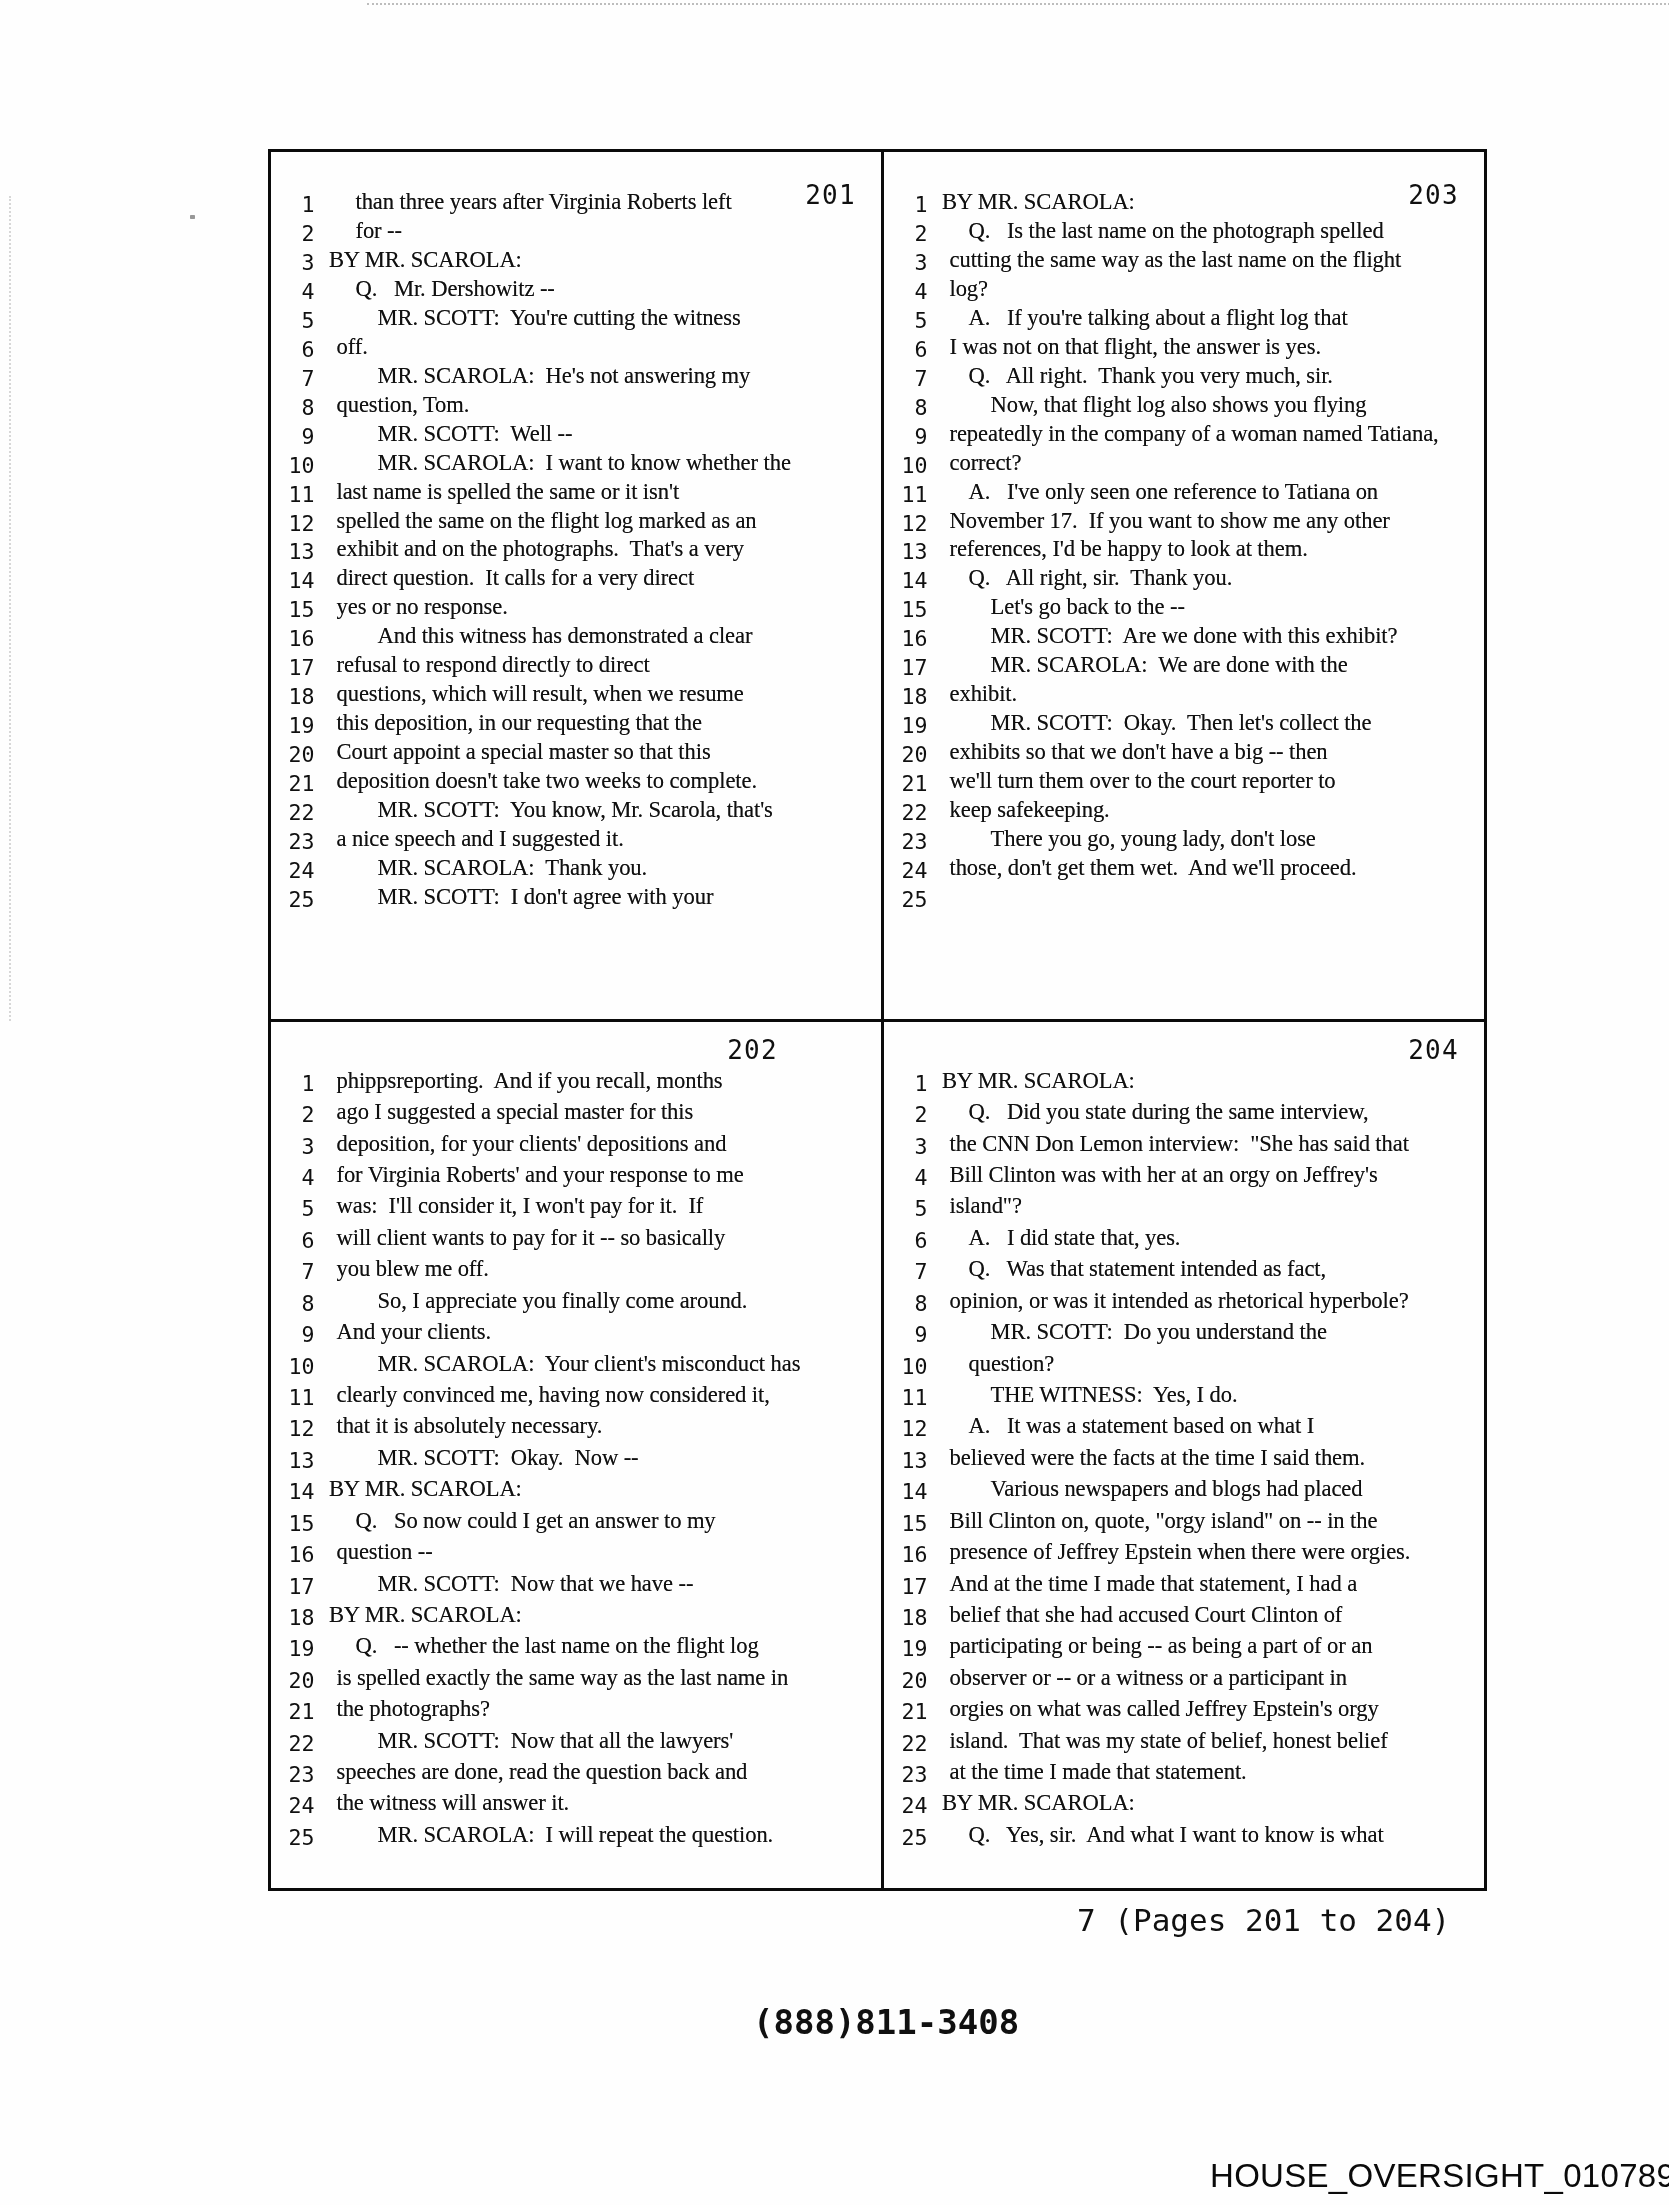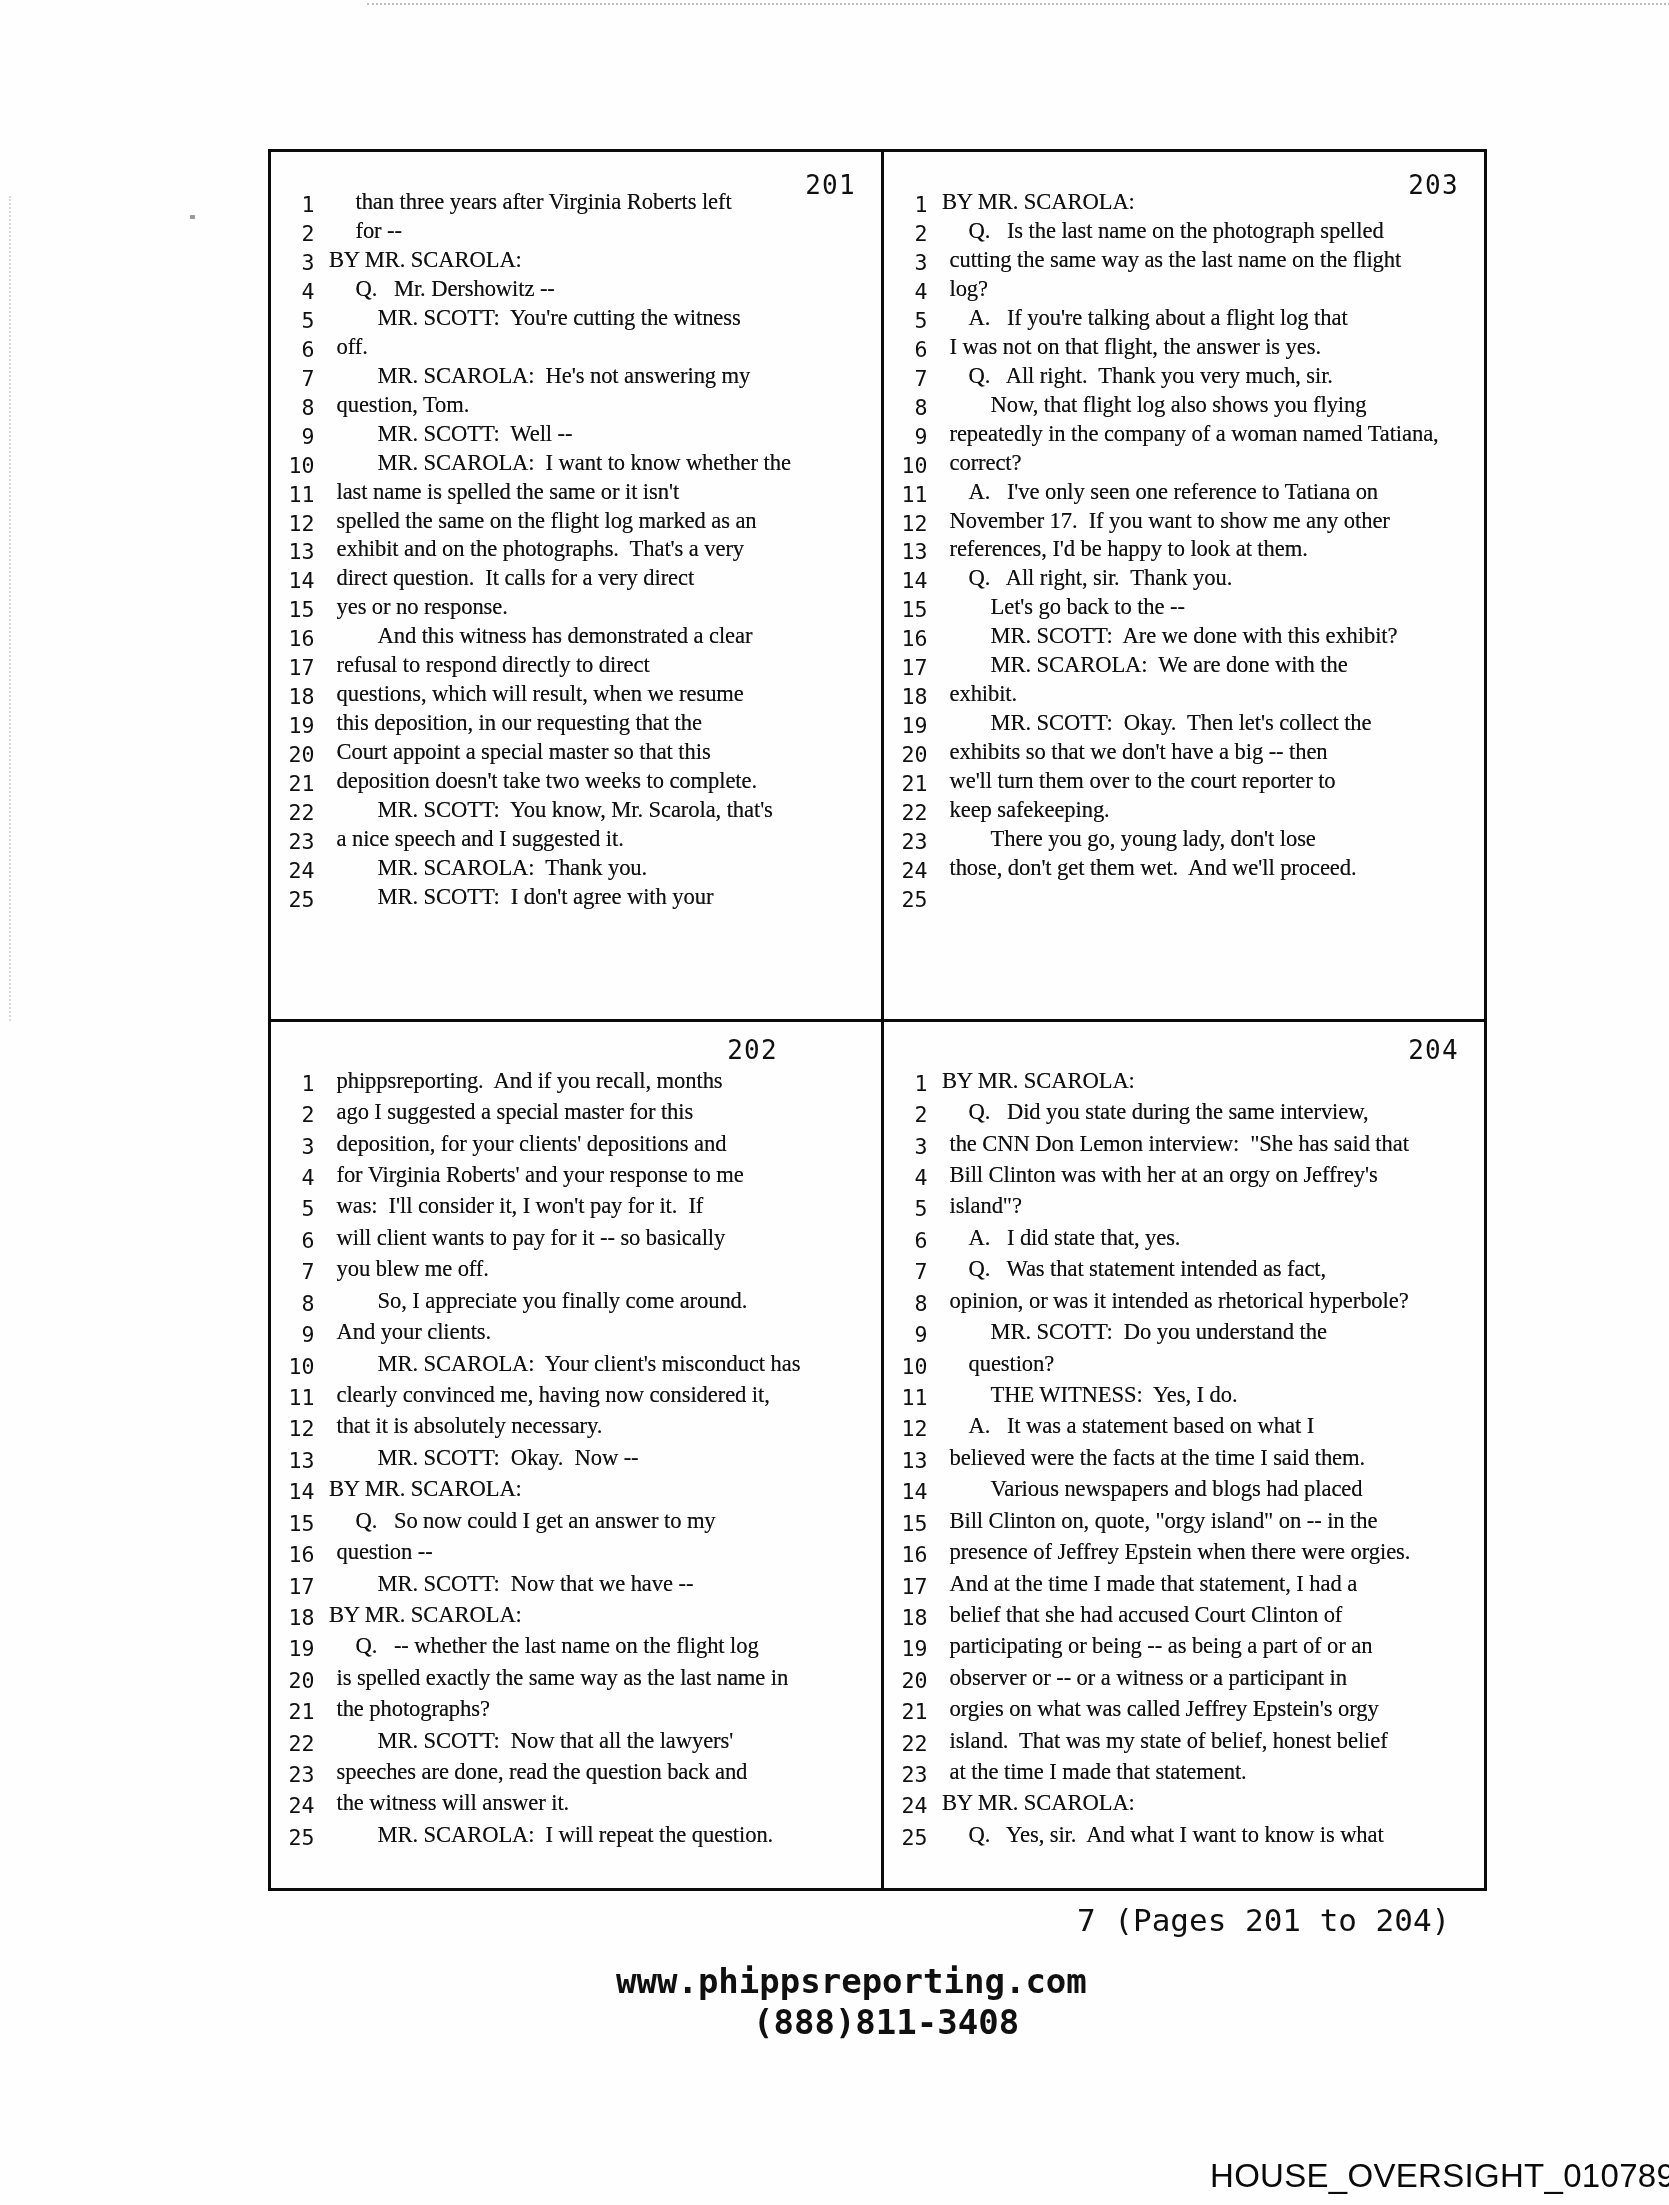--- a/index.html
+++ b/index.html
@@ -17,21 +17,21 @@
   .hdiv{position:absolute;left:0;right:0;top:867px;height:2.6px;background:#0b0b0b;}
   .quad{position:absolute;}
   #q1{left:0;top:0;width:610px;height:867px;}
   #q2{left:613px;top:0;right:0;height:867px;}
   #q3{left:0;top:870px;width:532px;bottom:0;}
   #q4{left:613px;top:870px;right:0;bottom:0;}
   .pagenum{
     position:absolute;right:25px;
     font-family:"DejaVu Sans Mono", monospace;font-size:26px;letter-spacing:1.3px;
   }
-  #q1 .pagenum,#q2 .pagenum{top:18px;margin-left:28px;}
+  #q1 .pagenum,#q2 .pagenum{top:28px;margin-left:28px;}
   #q3 .pagenum,#q4 .pagenum{top:13px;}
   .line{position:absolute;left:6.5px;right:3.9px;display:flex;align-items:flex-start;}
   .ln{
     flex:0 0 37px;text-align:right;
     font-family:"DejaVu Sans Mono", monospace;font-size:21.6px;padding-top:2.6px;
   }
   .tx{
     font-family:"Liberation Serif", serif;font-size:22.6px;line-height:1.15;
     white-space:pre;letter-spacing:-0.1px;
     text-shadow:0 0 0.3px rgba(0,0,0,0.55);
@@ -489,20 +489,19 @@
         </div>
         <div class="line" style="top: 800px;">
           <span class="ln">25</span>
           <span class="tx q bold">Q.   Yes, sir.  And what I want to know is what</span>
         </div>
       </section>
   </div>
 
   <div class="pages-label">7 (Pages 201 to 204)</div>
 
-  <div class="site">www.phippsreporting.com</div>
 
   <div class="phone">(888)811-3408</div>
 
   <div class="bates">HOUSE_OVERSIGHT_010789</div>
 
 </div>
 
 
 </body></html>

